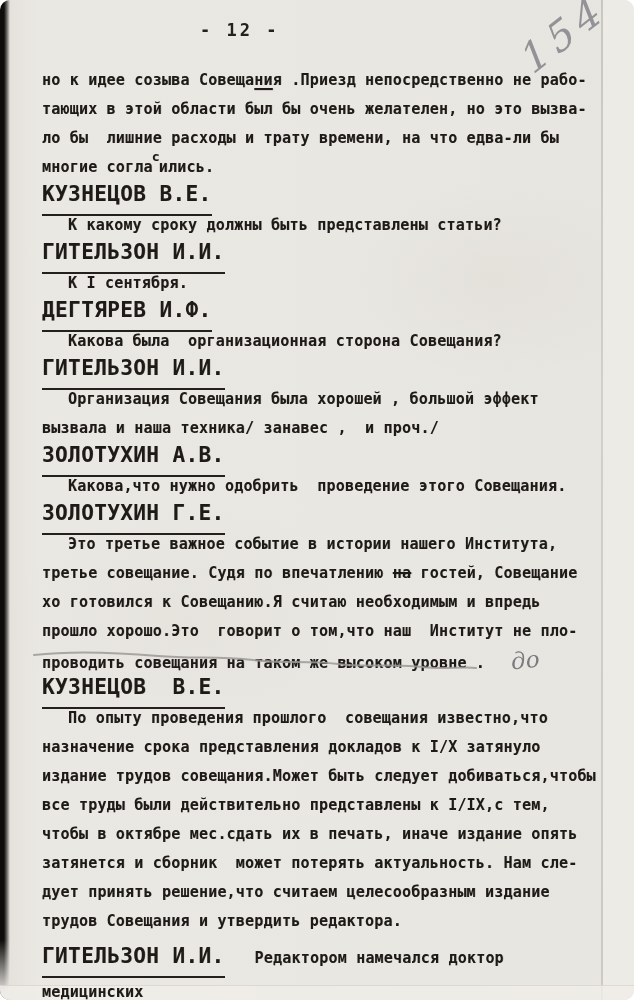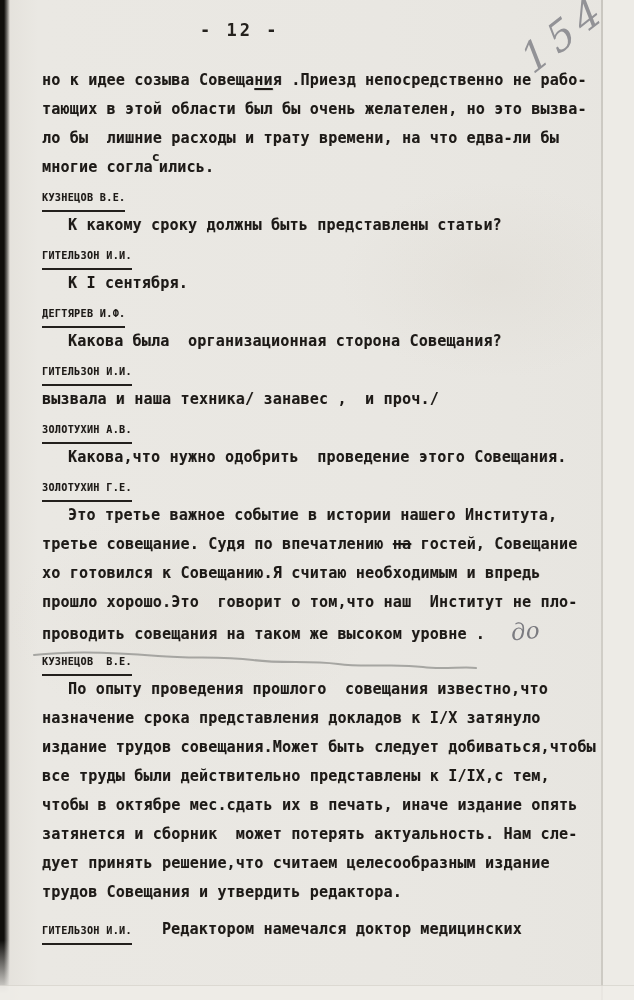--- a/index.html
+++ b/index.html
@@ -6,20 +6,21 @@
   .page {
     position:relative;
     width:634px; height:1000px;
     background:
       radial-gradient(220px 140px at 78% 28%, rgba(214,209,199,0.25), rgba(214,209,199,0) 70%),
       radial-gradient(260px 160px at 30% 62%, rgba(216,211,201,0.22), rgba(216,211,201,0) 70%),
       linear-gradient(to right, #e3e0da 0%, #eae8e3 6%, #e9e7e2 60%, #e7e5e0 100%);
     overflow:hidden;
     font-family:"DejaVu Sans Mono","Liberation Mono",monospace;
     color:#1d1a17;
+    border-radius:10px;
   }
   .edge-left {
     position:absolute; left:0; top:0; bottom:0; width:10px;
     background:linear-gradient(to right,#0e0d0b 0,#0e0d0b 4px,rgba(14,13,11,.55) 7px,rgba(14,13,11,0) 10px);
   }
   .edge-left::after {
     content:""; position:absolute; left:0; bottom:0; width:100%; height:60px;
     background:linear-gradient(to bottom, rgba(233,231,226,0), #e9e7e2 90%);
   }
   .edge-right {
@@ -53,22 +54,22 @@
   }
   .line {
     display:block; height:29px; line-height:29px;
     font-size:15px; font-weight:bold; letter-spacing:0.2px;
     white-space:pre-wrap;
     text-shadow:0.4px 0.4px 0 rgba(32,28,24,0.30);
   }
   .indent { padding-left:26px; }
   .speaker {
     display:inline-block; line-height:25px;
-    border-bottom:2px solid #23201d; padding-bottom:0px;
-    font-size:10px; letter-spacing:0.4px;
+    border-bottom:2px solid #23201d; padding-bottom:7px;
+    font-size:21px; letter-spacing:0.4px;
   }
   .u { text-decoration:underline; text-decoration-thickness:2px; text-underline-offset:3px;margin-top:12px; }
   .strike { text-decoration:line-through; text-decoration-thickness:2px; }
   .above { position:relative; top:-11px; font-size:13px; margin:0 -1px; }
   .hw-note {
     display:inline-block; margin-left:26px;
     font-family:"DejaVu Serif","Liberation Serif",serif;
     font-style:italic; font-size:23px; font-weight:400;
     color:#7b7b80; transform:rotate(-6deg); text-shadow:none;
   }
@@ -100,20 +101,21 @@
     <div class="line"><span class="speaker">КУЗНЕЦОВ В.Е.</span></div>
     <div class="line indent">К какому сроку должны быть представлены статьи?</div>
 
     <div class="line"><span class="speaker">ГИТЕЛЬЗОН И.И.</span></div>
     <div class="line indent">К I сентября.</div>
 
     <div class="line"><span class="speaker">ДЕГТЯРЕВ И.Ф.</span></div>
     <div class="line indent">Какова была  организационная сторона Совещания?</div>
 
     <div class="line"><span class="speaker">ГИТЕЛЬЗОН И.И.</span></div>
+    <div class="line indent">Организация Совещания была хорошей , большой эффект</div>
     <div class="line">вызвала и наша техника/ занавес ,  и проч./</div>
 
     <div class="line"><span class="speaker">ЗОЛОТУХИН А.В.</span></div>
     <div class="line indent">Какова,что нужно одобрить  проведение этого Совещания.</div>
 
     <div class="line"><span class="speaker">ЗОЛОТУХИН Г.Е.</span></div>
     <div class="line indent">Это третье важное событие в истории нашего Института,</div>
     <div class="line"><span>третье совещание. Судя по впечатлению </span><span class="strike">на</span><span> гостей, Совещание</span></div>
     <div class="line">хо готовился к Совещанию.Я считаю необходимым и впредь</div>
     <div class="line">прошло хорошо.Это  говорит о том,что наш  Институт не пло-</div>

